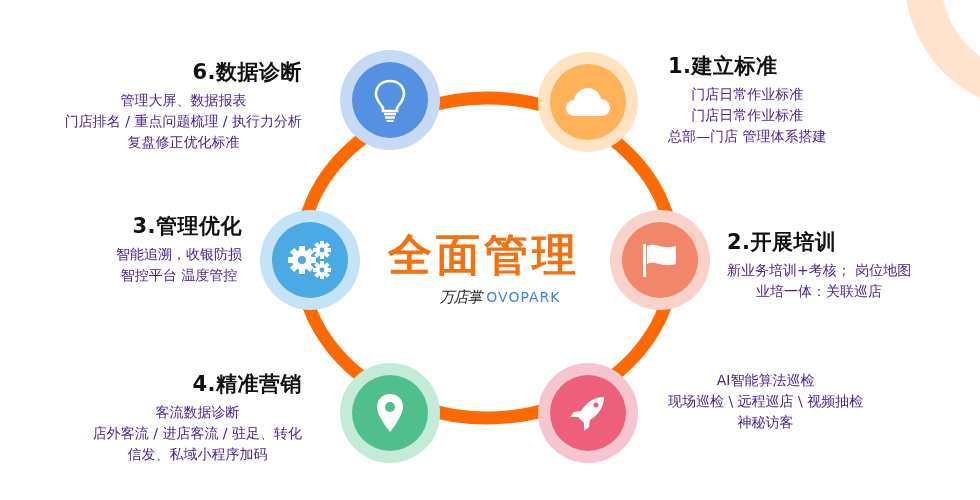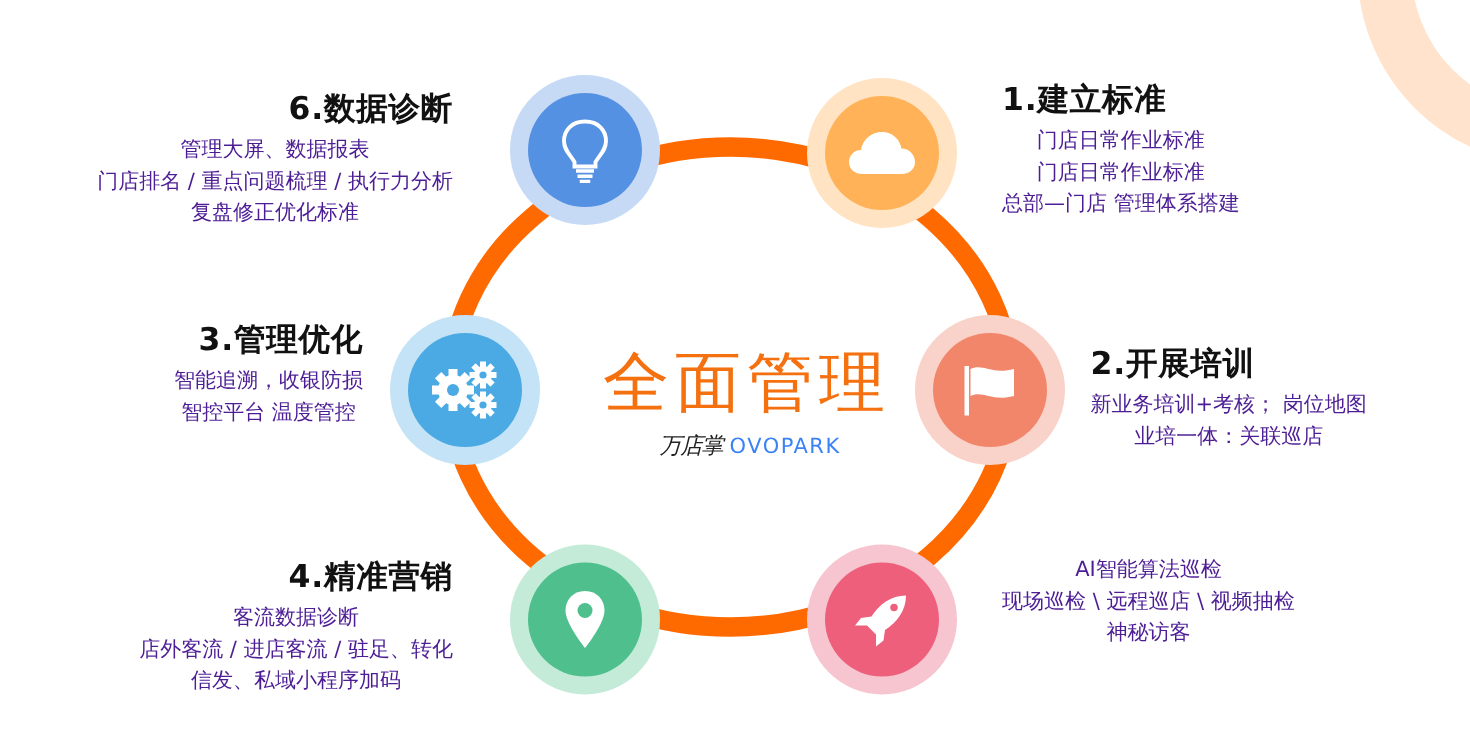--- a/index.html
+++ b/index.html
@@ -9,22 +9,22 @@
                  border:36px solid #FFE3CC; box-sizing:border-box; }
   svg.ring { position:absolute; left:0; top:0; }
   .node { position:absolute; width:100px; height:100px; border-radius:50%; display:flex;
           align-items:center; justify-content:center; }
   .node .inner { width:76px; height:76px; border-radius:50%; display:flex; align-items:center; justify-content:center; }
   .label { position:absolute; }
   .label h3 { margin:0 0 4px 0; font-size:21px; font-weight:bold; color:#111; letter-spacing:0.5px; }
   .label p { margin:0; font-size:14px; line-height:21px; color:#4c1d95;text-align:center; }
   .label.left { text-align:right; }
   .label.right { text-align:left; }
-  .center-title { position:absolute; left:398px; top:226px; width:200px; text-align:center;
-                  font-size:44px; font-weight:normal; color:#F5700F; letter-spacing:4px; }
+  .center-title { position:absolute; left:384px; top:226px; width:200px; text-align:center;
+                  font-size:44px; font-weight:bold; color:#F5700F; letter-spacing:4px; }
   .brand { position:absolute; left:420px; top:288px; width:160px; text-align:center; font-size:15px; }
   .brand .cn { font-weight:normal; font-style:italic; color:#222; letter-spacing:-1px; }
   .brand .en { color:#3b82f6; letter-spacing:1px; font-size:14px; }
 </style>
 </head>
 <body>
 
 <div class="corner-deco"></div>
 
 <svg class="ring" width="980" height="500">

